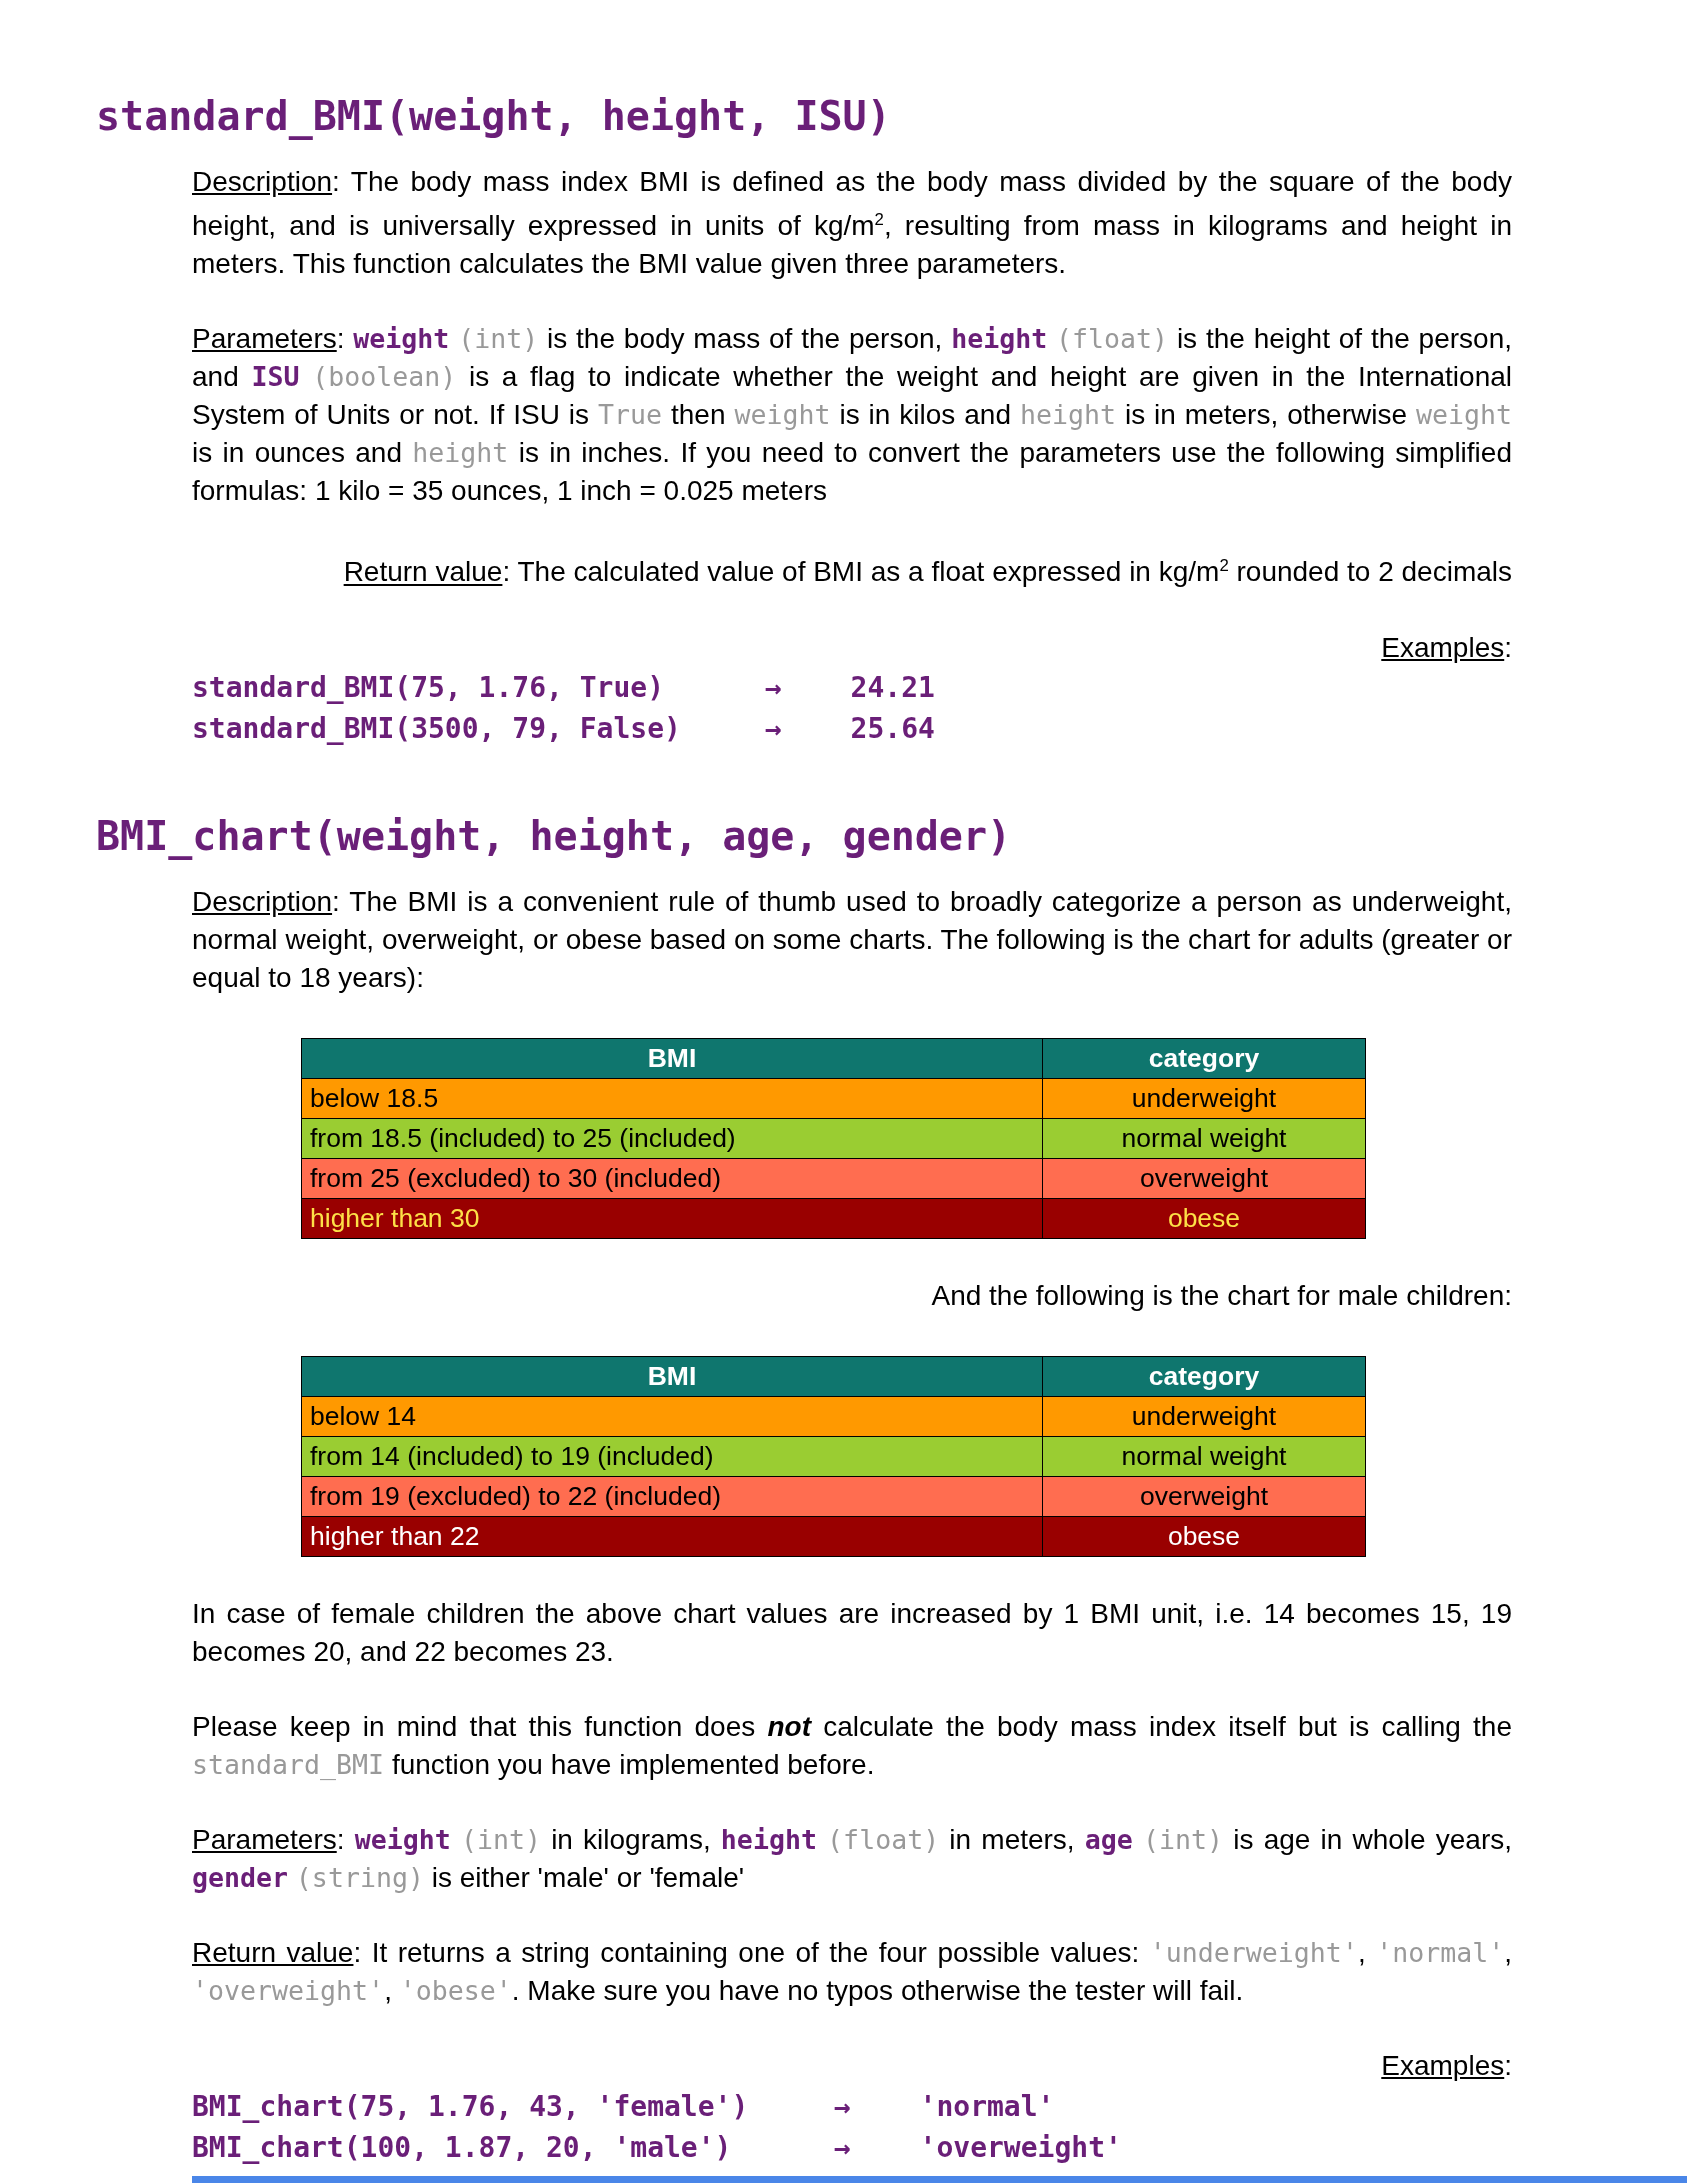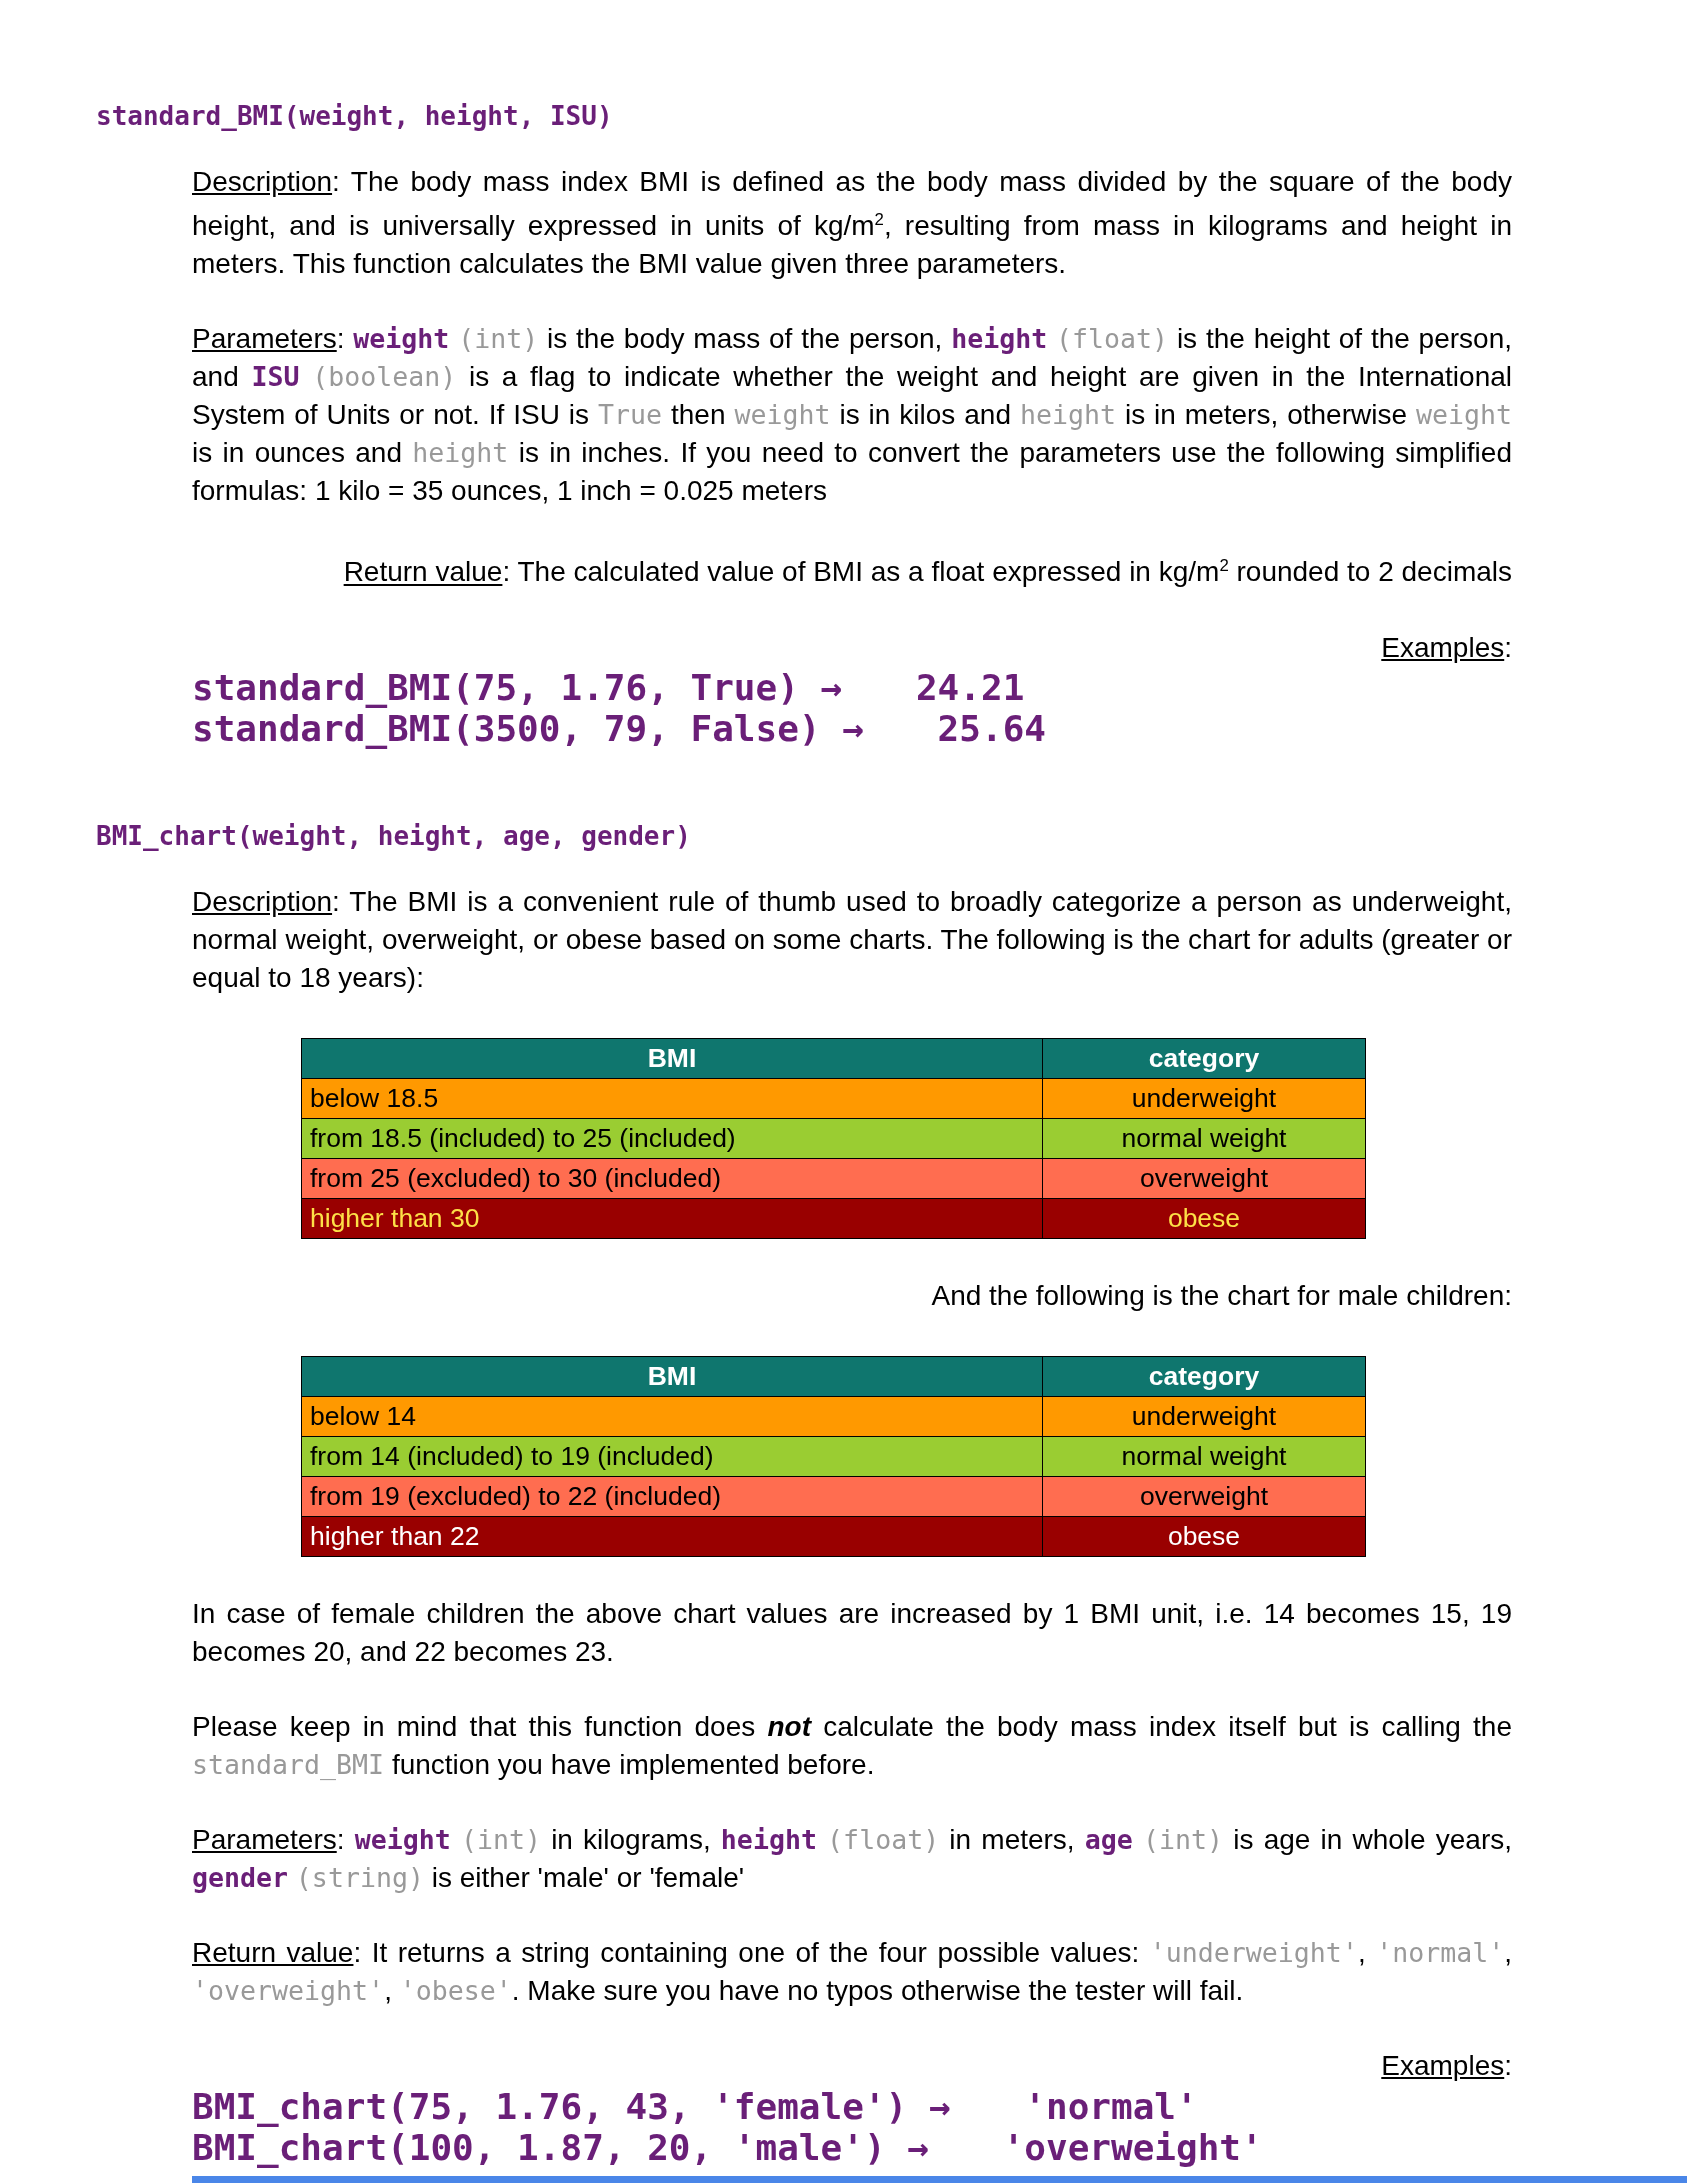--- a/index.html
+++ b/index.html
@@ -12,21 +12,21 @@
     overflow:hidden;
   }
   .page{
     position:absolute;top:0;left:0;right:0;bottom:0;
     padding:98px 175px 0 96px;
     box-sizing:border-box;
   }
   .fn-heading{
     font-family:"DejaVu Sans Mono",monospace;
     font-weight:bold;
-    font-size:26px;
+    font-size:40px;
     line-height:37px;
     color:#6a1f78;
     margin:0;
   }
   .section-2 .fn-heading{margin-top:69px;}
   .body-indent{margin-left:96px;}
   .para{
     font-size:28px;
     line-height:38px;
     margin:37px 0 0 0;
@@ -36,21 +36,21 @@
   .para.single{text-align:right;}
   .seg-u{text-decoration:underline;}
   .seg-m{font-family:"DejaVu Sans Mono",monospace;color:#999999;font-size:0.95em;}
   .seg-mp{font-family:"DejaVu Sans Mono",monospace;color:#6a1f78;font-weight:bold;font-size:0.95em;}
   .seg-bi{font-weight:bold;font-style:italic;}
   sup.seg-sup{font-size:0.6em;}
   .code-line{
     font-family:"DejaVu Sans Mono",monospace;
     font-weight:bold;
     color:#6a1f78;
-    font-size:36px;
+    font-size:28px;
     line-height:40px;
     margin:1.3px 0 0 0;
     white-space:nowrap;
   }
   .code-line .call{display:inline-block;}
   .examples-1 .call{min-width:556px;}
   .examples-2 .call{min-width:625px;}
   .code-line .arrow{display:inline-block;margin-right:52px;}
   .bmi-table{
     border-collapse:collapse;

